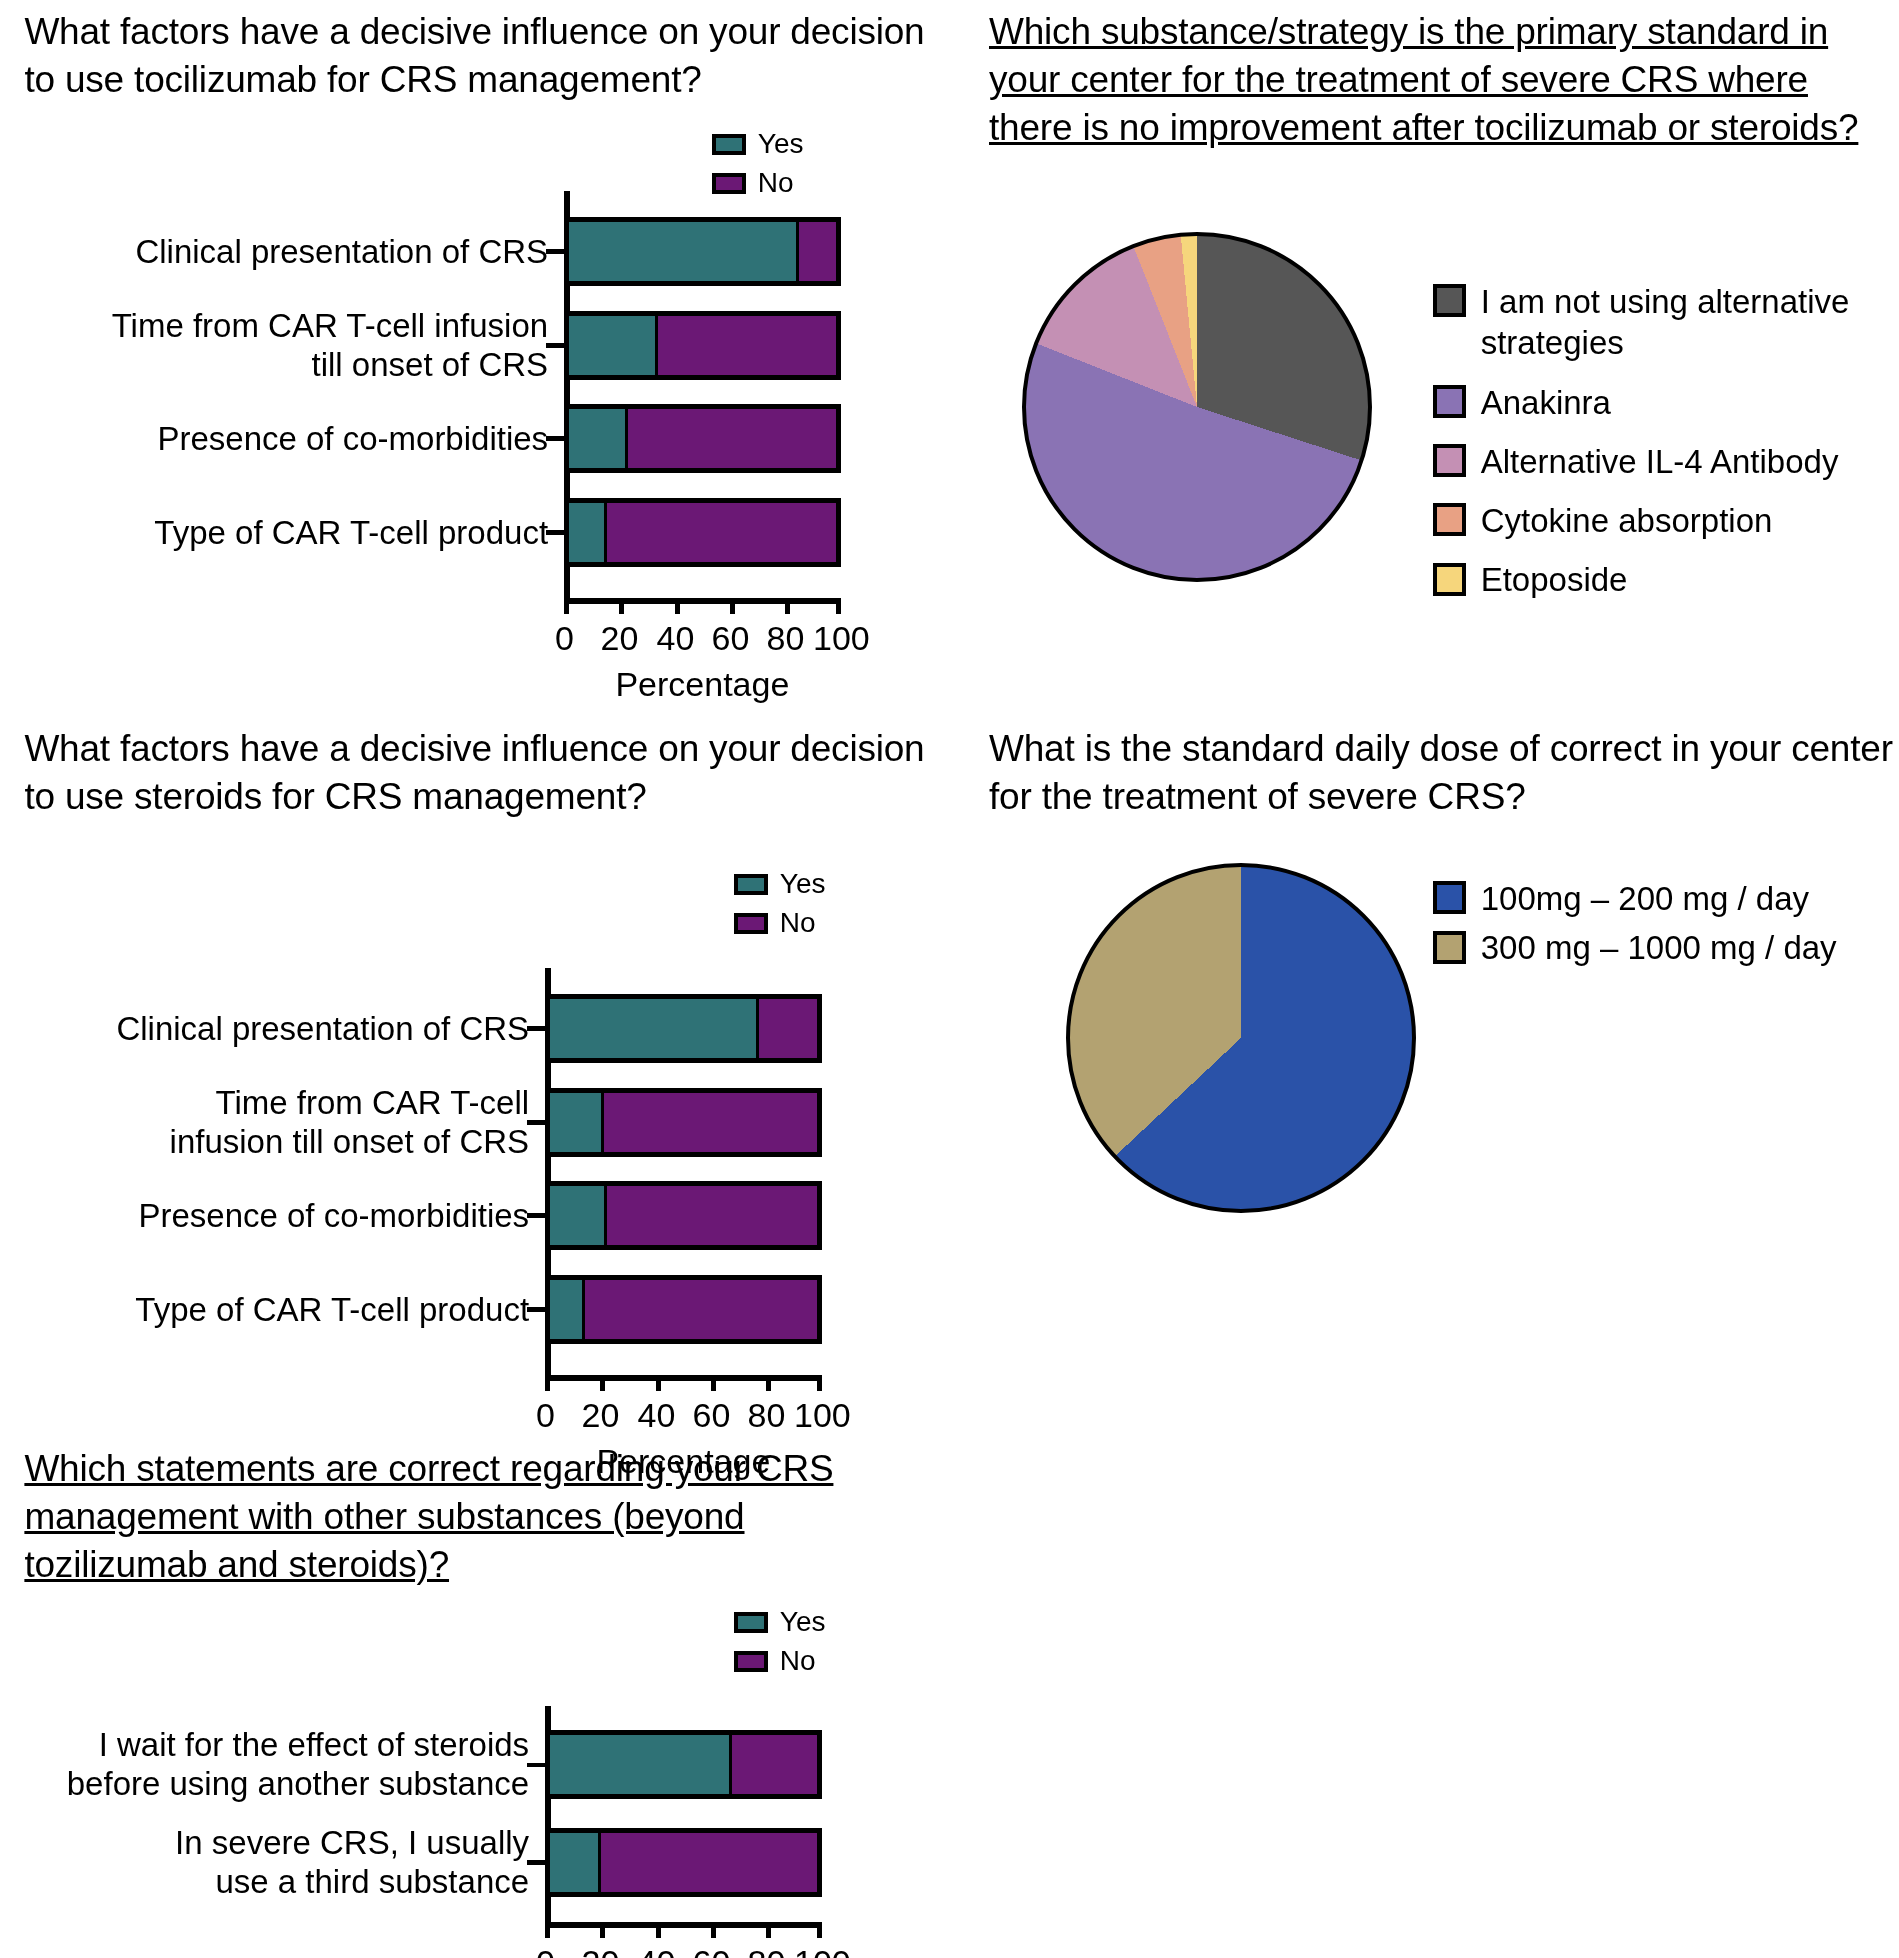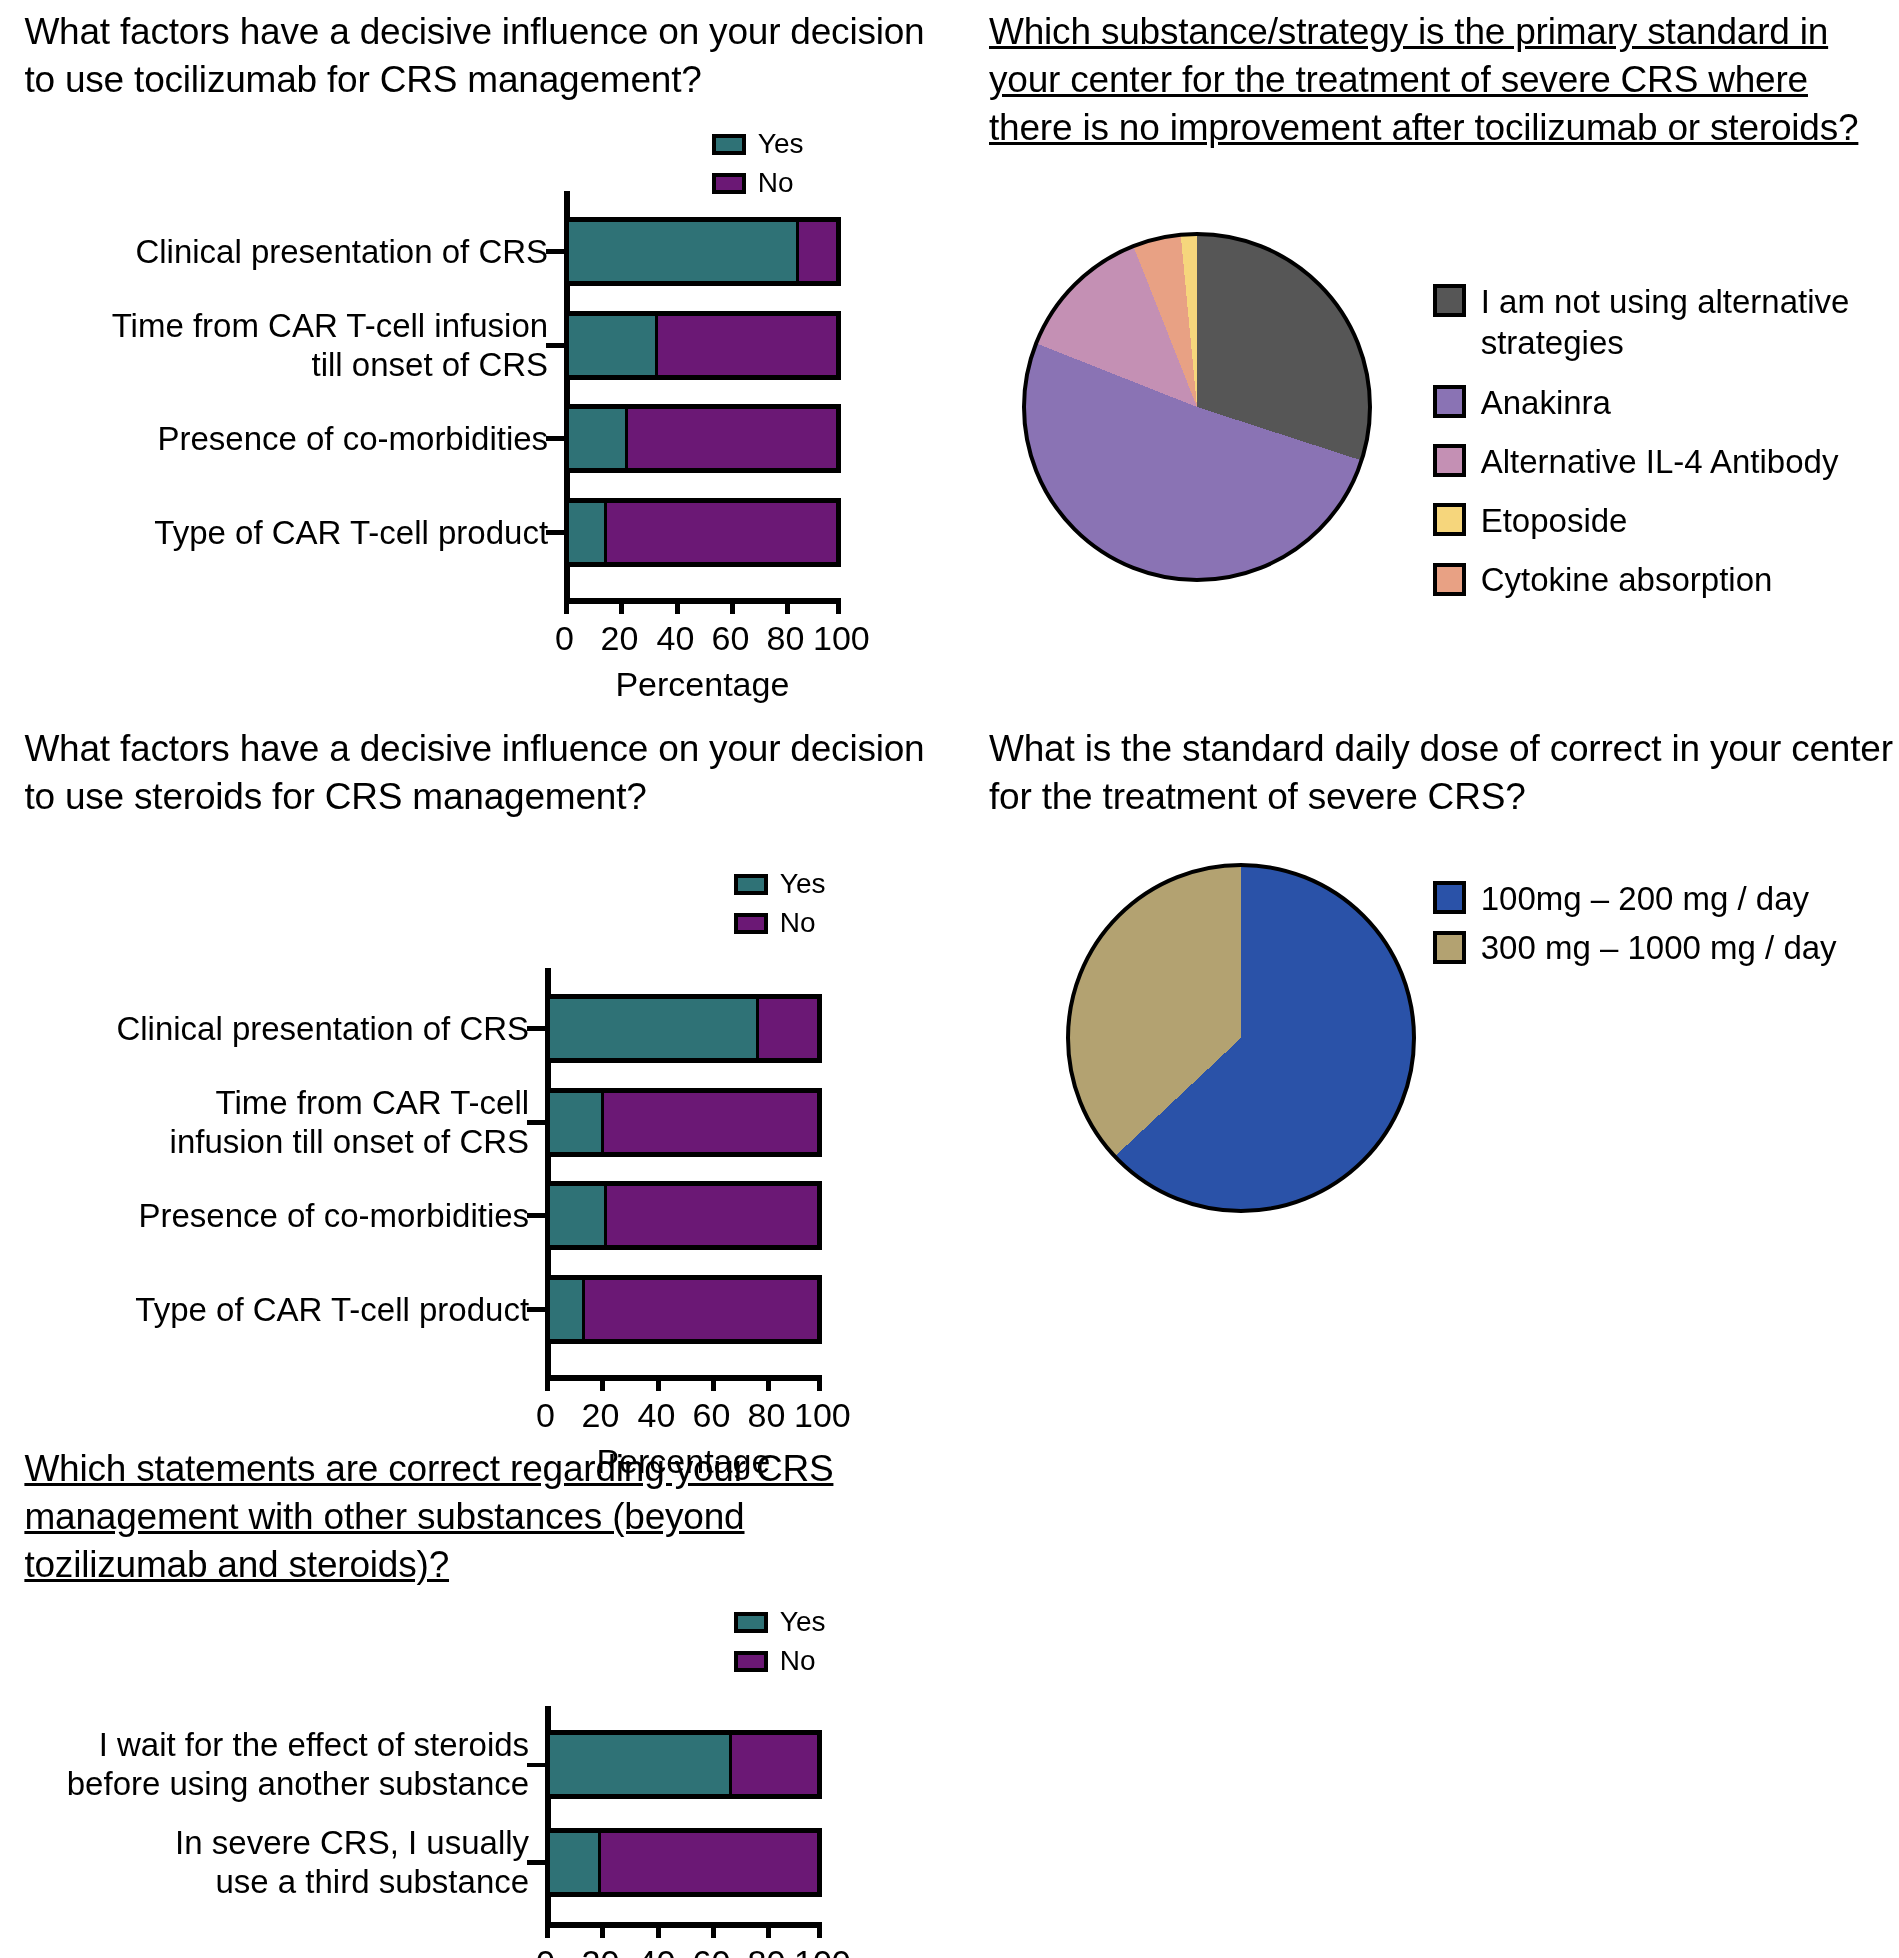--- a/index.html
+++ b/index.html
@@ -368,27 +368,27 @@
       <span class="pie-swatch" style="background:#8a73b4;"></span>
       <span class="pie-label">Anakinra</span>
     </div>
 
     <div class="pie-legend-row">
       <span class="pie-swatch" style="background:#c490b4;"></span>
       <span class="pie-label">Alternative IL-4 Antibody</span>
     </div>
 
     <div class="pie-legend-row">
+      <span class="pie-swatch" style="background:#e8a184;"></span>
+      <span class="pie-label">Cytokine absorption</span>
+    </div>
+
+    <div class="pie-legend-row">
       <span class="pie-swatch" style="background:#f6d67c;"></span>
       <span class="pie-label">Etoposide</span>
-    </div>
-
-    <div class="pie-legend-row">
-      <span class="pie-swatch" style="background:#e8a184;"></span>
-      <span class="pie-label">Cytokine absorption</span>
     </div>
   </div>
 </div>
 
 <div class="panel" style="left:989px; top:725px; width:904px; height:570px;">
 
   <div class="question" style="width:904px;">What is the standard daily dose of correct in your center for the treatment of severe CRS?</div>
 
   <div class="pie" style="left:77px; top:138px; width:350px; height:350px;
         background: conic-gradient(

